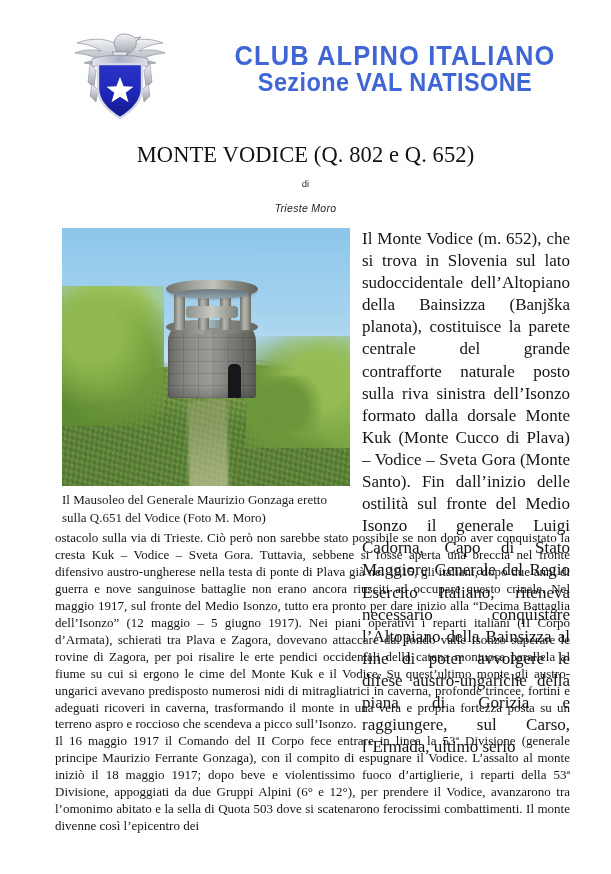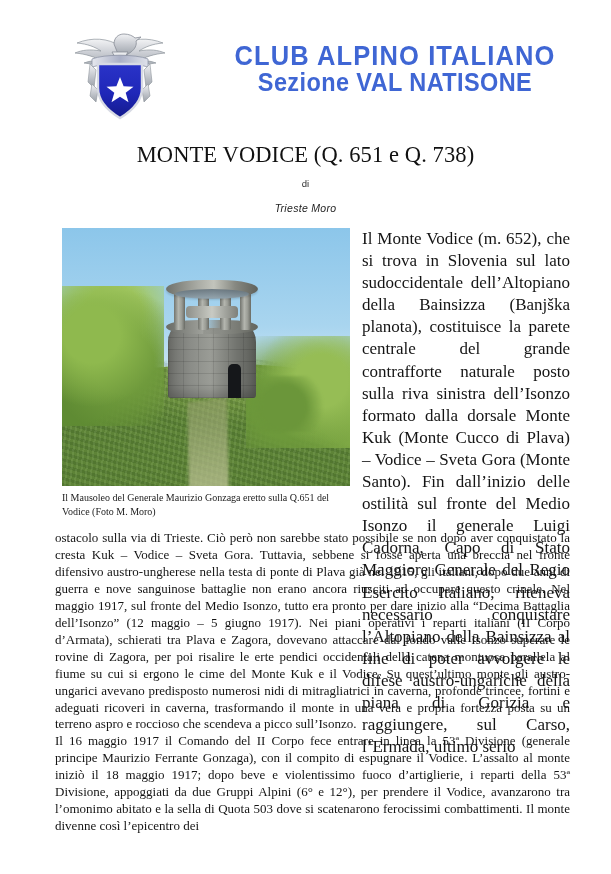--- a/index.html
+++ b/index.html
@@ -239,21 +239,21 @@
     border-radius: 50%;
     opacity: .85;
   }
 
   .caption {
     position: absolute;
     left: 62px;
     top: 491px;
     width: 292px;
     font-family: "Liberation Serif", "DejaVu Serif", serif;
-    font-size: 10px;
+    font-size: 13px;
     line-height: 1.42;
     color: #1b1b1b;
   }
 
   .right-col {
     position: absolute;
     left: 362px;
     top: 228px;
     width: 208px;
     font-size: 17px;
@@ -329,21 +329,21 @@
       </svg>
     </div>
 
     <div class="masthead-text">
       <div class="masthead-line1">CLUB  ALPINO  ITALIANO</div>
       <div class="masthead-line2">Sezione VAL NATISONE</div>
     </div>
   </div>
 
   <div class="title-block">
-    <div class="doc-title">MONTE VODICE (Q. 651 e Q. 738)</div>
+    <div class="doc-title">MONTE VODICE (Q. 802 e Q. 652)</div>
     <div class="byline-di">di</div>
     <div class="byline-author">Trieste Moro</div>
   </div>
 
   <div class="photo-wrap">
     <div class="photo">
       <div class="ground"></div>
       <div class="ground-texture"></div>
       <div class="path"></div>
       <div class="tree-left"></div>

